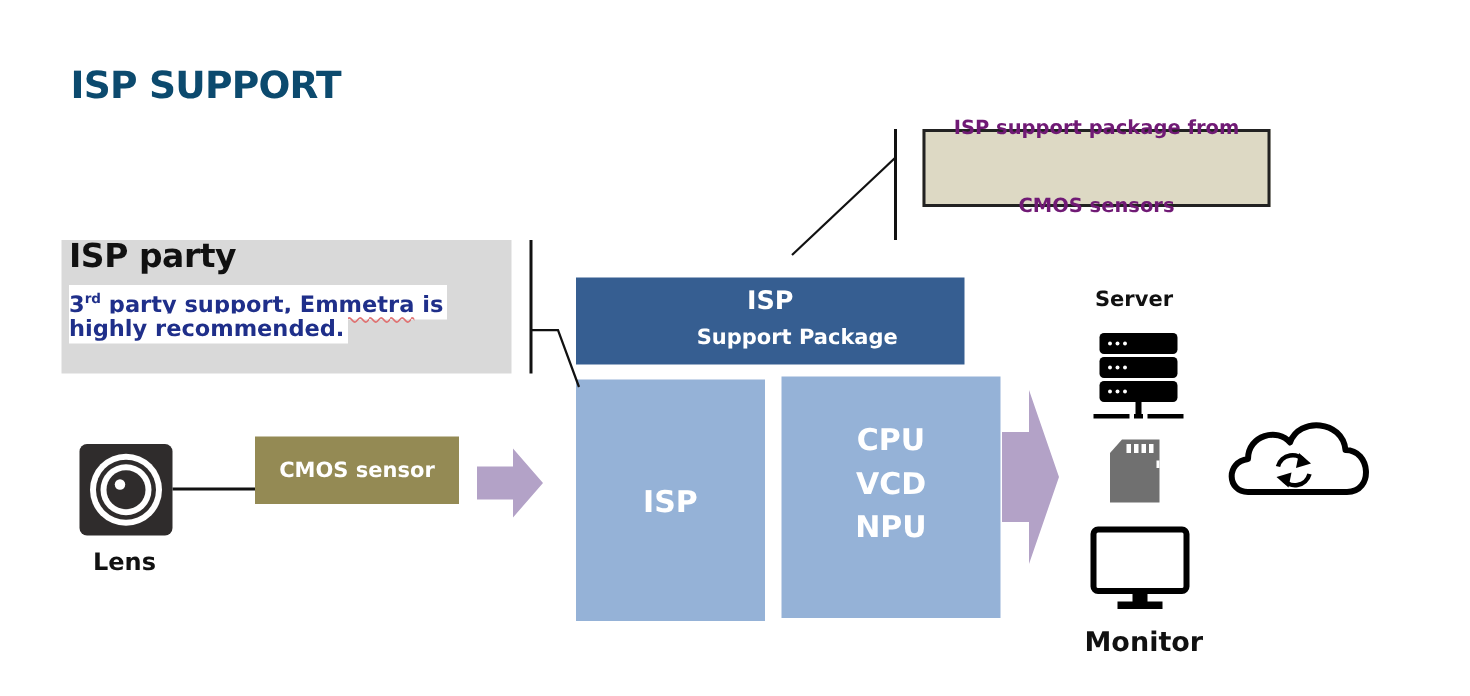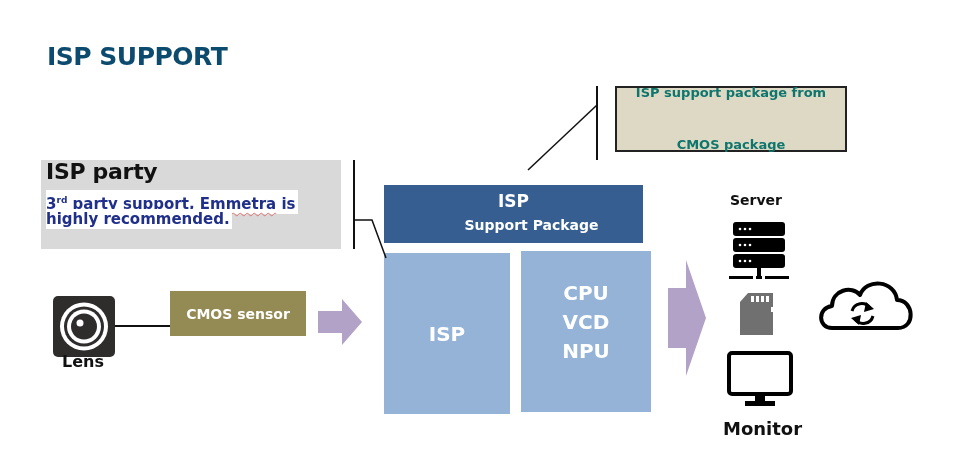--- a/index.html
+++ b/index.html
@@ -7,50 +7,50 @@
          font-family: "DejaVu Sans", "Liberation Sans", sans-serif; }
   .abs { position: absolute; }
   #title { left: 47px; top: 42px; font-size: 25px; font-weight: bold; color: #0c4a6e; letter-spacing: -0.5px; }
   #tuning-box { left: 41px; top: 160px; width: 300px; height: 89px; background: #d9d9d9; }
   #tuning-head { left: 46px; top: 159px; font-size: 22px; font-weight: bold; color: #111; letter-spacing: -0.3px; }
   .tuning-line { left: 46px; background: #fff; color: #1f2f8a; font-weight: bold; font-size: 15px; line-height: 20px; padding: 0 2px 0 0; }
   #tuning-l1 { top: 190px; }
   #tuning-l2 { top: 209px; }
   .tuning-line sup { font-size: 9px; vertical-align: 6px; }
   .squig { text-decoration: underline wavy #e07070; text-decoration-thickness: 1px; text-underline-offset: 3px; }
-  #note-box { left: 615px; top: 86px; width: 232px; height: 66px; background: #ddd9c4; border: 2px solid #222;
+  #note-box { left: 615px; top: 86px; width: 232px; height: 52px; background: #ddd9c4; border: 2px solid #222;
               box-sizing: border-box; display: flex; flex-direction: column; align-items: center; justify-content: center;
-              font-size: 13px; font-weight: bold; color: #0f766e; line-height: 16px; text-align: center; gap: 36px; }
+              font-size: 13px; font-weight: bold; color: #701a75; line-height: 16px; text-align: center; gap: 36px; }
   #pkg-bar { left: 384px; top: 185px; width: 259px; height: 58px; background: #365e91; color: #fff; text-align: center; font-weight: bold; }
   #pkg-bar .t1 { font-size: 17px; line-height: 18px; margin-top: 7px; display: block; }
   #pkg-bar .t2 { font-size: 14px; line-height: 18px; margin-top: 6px; display: block; padding-left: 36px; }
   #isp-block { left: 384px; top: 253px; width: 126px; height: 161px; background: #95b2d7; color: #fff; font-weight: bold; font-size: 20px;
                display: flex; align-items: center; justify-content: center; }
-  #cpu-block { left: 521px; top: 251px; width: 130px; height: 161px; background: #95b2d7; color: #fff; font-weight: bold; font-size: 20px;
+  #cpu-block { left: 521px; top: 251px; width: 146px; height: 161px; background: #95b2d7; color: #fff; font-weight: bold; font-size: 20px;
                display: flex; flex-direction: column; align-items: center; justify-content: center; line-height: 29px; padding-bottom: 18px; box-sizing: border-box; }
   #cmos-box { left: 170px; top: 291px; width: 136px; height: 45px; background: #948a54; color: #fff; font-weight: bold; font-size: 14px;
               display: flex; align-items: center; justify-content: center; }
-  #lens-label { left: 62px; top: 352px; font-size: 16px; font-weight: bold; color: #111; }
+  #lens-label { left: 62px; top: 365px; font-size: 16px; font-weight: bold; color: #111; }
   #server-label { left: 730px; top: 192px; font-size: 14px; font-weight: bold; color: #111; }
   #monitor-label { left: 723px; top: 418px; font-size: 18px; font-weight: bold; color: #111; }
   svg.layer { position: absolute; left: 0; top: 0; }
 </style>
 </head>
 <body>
 
 <div id="title" class="abs">ISP SUPPORT</div>
 
 <div id="tuning-box" class="abs"></div>
 <div id="tuning-head" class="abs">ISP party</div>
 <div id="tuning-l1" class="abs tuning-line"><span>3</span><sup>rd</sup><span style="white-space:pre"> party support, </span><span class="squig">Emmetra</span><span style="white-space:pre"> is</span></div>
 <div id="tuning-l2" class="abs tuning-line">highly recommended.</div>
 
 <div id="note-box" class="abs">
   <div>ISP support package from</div>
-  <div>CMOS package</div>
+  <div>CMOS sensors</div>
 </div>
 
 <div id="pkg-bar" class="abs">
   <span class="t1">ISP</span>
   <span class="t2">Support Package</span>
 </div>
 
 <div id="isp-block" class="abs">ISP</div>
 <div id="cpu-block" class="abs">
   <div>CPU</div>

